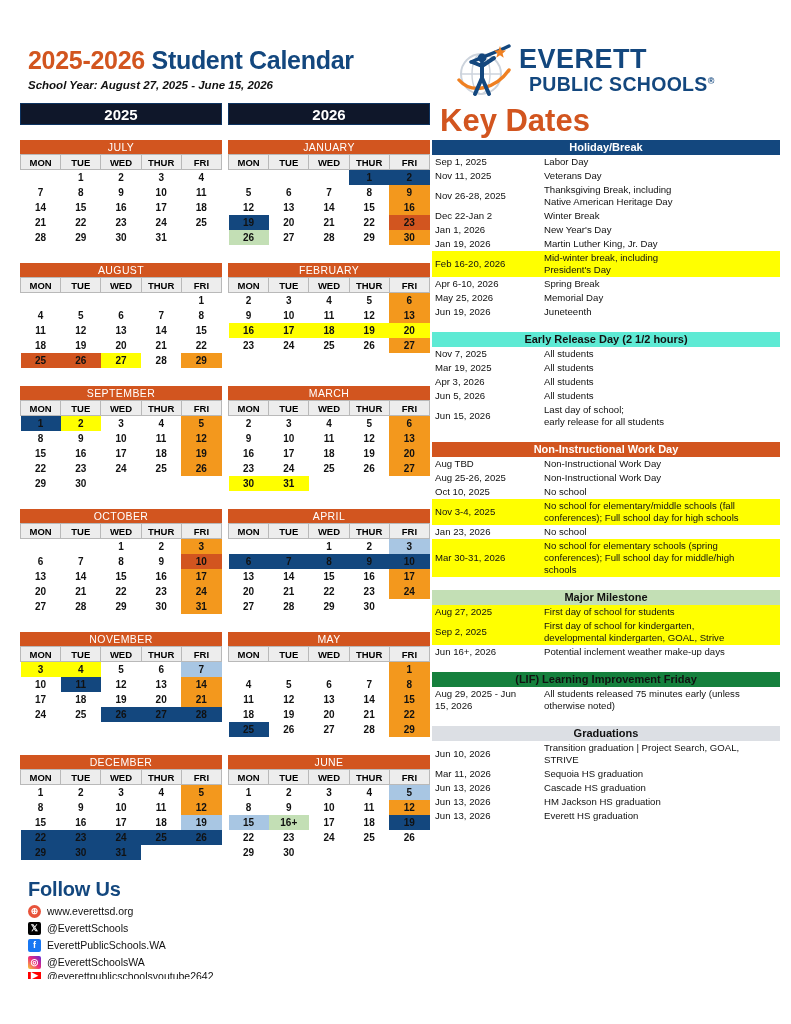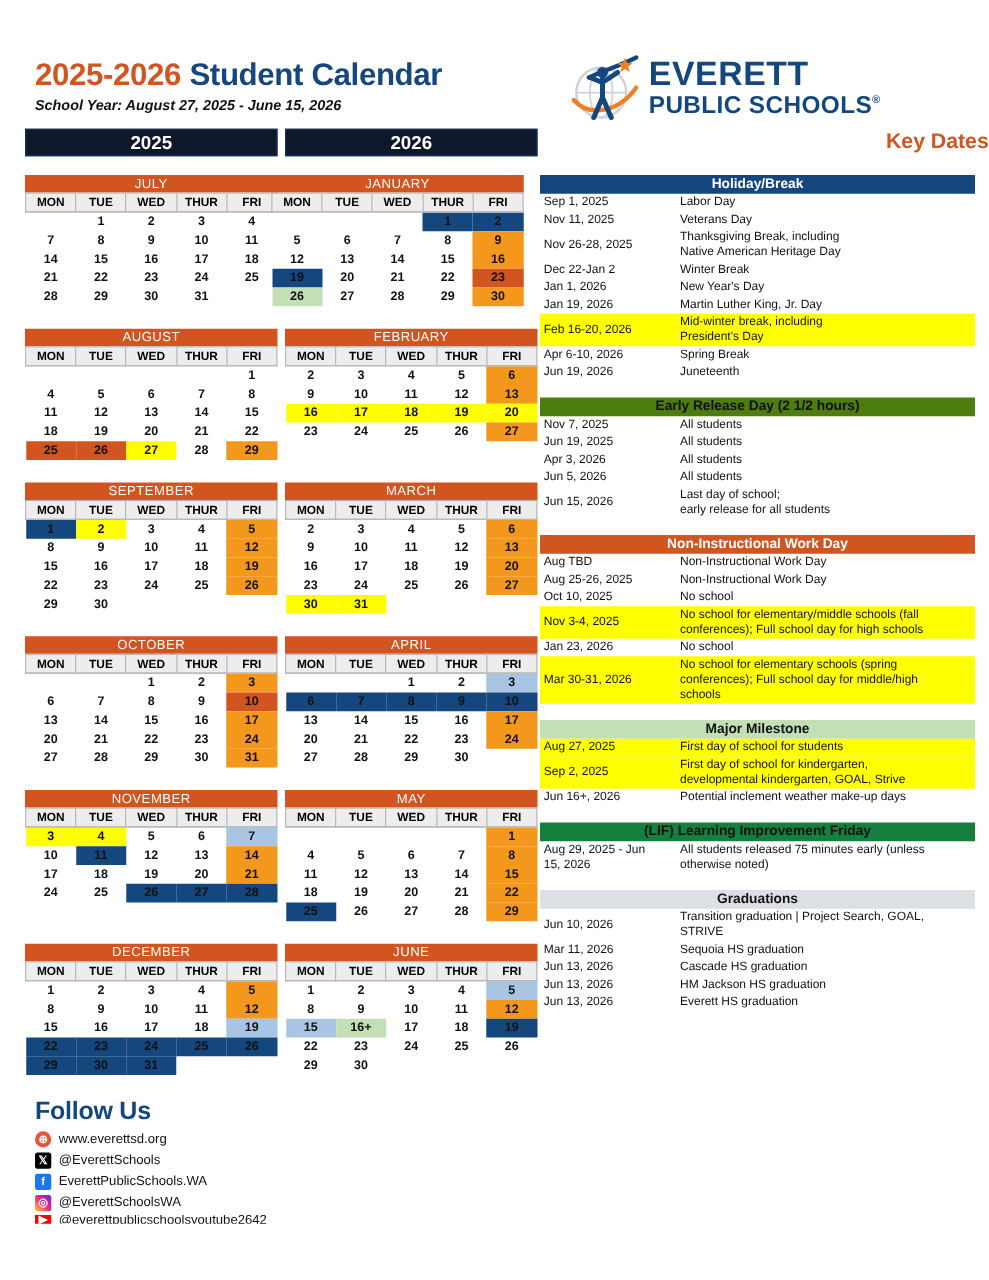--- a/index.html
+++ b/index.html
@@ -15,24 +15,24 @@
   .title{font-size:25px;font-weight:bold;letter-spacing:-.3px;line-height:1;}
   .title .y{color:#d2551f;}
   .title .s{color:#13477e;margin-top:45px;}
   .subtitle{font-size:11.5px;font-style:italic;font-weight:bold;color:#111;margin-top:6px;}
 
   
   .logo-wrap{position:absolute;left:455px;top:44px;width:300px;height:56px;}
   .logo-mark{position:absolute;left:0;top:0;width:62px;height:56px;}
   .logo-text{position:absolute;left:64px;top:2px;}
   .logo-l1{font-size:27px;font-weight:bold;color:#13477e;letter-spacing:.5px;line-height:1;}
-  .logo-l2{font-size:19.5px;font-weight:bold;color:#13477e;letter-spacing:.3px;line-height:1;margin-top:2px;}
+  .logo-l2{font-size:19.5px;font-weight:bold;color:#13477e;letter-spacing:.3px;line-height:1;margin-top:2px;margin-left:10px;}
   .logo-l2 sup{font-size:9px;vertical-align:super;}
-  .keydates{position:absolute;left:440px;top:103px;width:351px;text-align:right;
-            font-size:17px;font-weight:bold;color:#d2551f;}
+  .keydates{position:absolute;left:440px;top:103px;width:351px;text-align:left;
+            font-size:31px;font-weight:bold;color:#d2551f;}
 
   
   .yearbar{position:absolute;height:22px;background:#0f172a;color:#fff;font-size:15px;
            font-weight:bold;text-align:center;line-height:22px;border:1px solid #0d3360;box-sizing:border-box;}
   #yb-2025{left:20px;top:103px;width:202px;}
   #yb-2026{left:228px;top:103px;width:202px;}
 
   
   .month{position:absolute;width:202px;}
   .m-name{height:14px;line-height:14px;background:#d2551f;color:#fff;font-size:10.5px;
@@ -62,21 +62,21 @@
   .ic-x{background:#000;}
   .ic-fb{background:#1877f2;}
   .ic-ig{background:linear-gradient(45deg,#f9ce34,#ee2a7b,#6228d7);}
   .ic-yt{background:#ff0000;border-radius:3px;}
   .f-row.clip{overflow:hidden;height:7px;}
 
   
   .kd{position:absolute;left:432px;top:140px;width:348px;}
   .kd-head{height:15px;line-height:15px;text-align:center;font-size:11px;font-weight:bold;color:#111;}
   .kd-head.navy{background:#13477e;color:#ffffff;}
-  .kd-head.ltblue{background:#4d7c0f;}
+  .kd-head.ltblue{background:#5eead4;}
   .kd-head.dkorng{background:#d2551f;color:#ffffff;}
   .kd-head.green{background:#c3dfb5;}
   .kd-head.orange{background:#15803d;}
   .kd-head.grey{background:#dcdfe4;}
   .kd-table{width:348px;border-collapse:collapse;table-layout:fixed;}
   .kd-table td{font-size:9.6px;color:#111;padding:1px 2px 1px 3px;vertical-align:middle;line-height:12px;}
   .kd-table td.d{width:104px;}
   .kd-table tr.hl td{background:#ffff00;}
   .kd-gap{height:13px;}
 </style>
@@ -162,21 +162,21 @@
             <tr>
               <td>28</td>
               <td>29</td>
               <td>30</td>
               <td>31</td>
               <td></td>
             </tr>
           </tbody>
         </table>
       </div>
-      <div class="month" style="left: 217px; top: 140px;">
+      <div class="month" style="left: 228px; top: 140px;">
         <div class="m-name">JANUARY</div>
         <table class="cal">
           <thead>
             <tr>
               <th>MON</th>
               <th>TUE</th>
               <th>WED</th>
               <th>THUR</th>
               <th>FRI</th>
             </tr>
@@ -788,35 +788,39 @@
           </tr>
           <tr class="hl">
             <td class="d">Feb 16-20, 2026</td>
             <td>Mid-winter break, including<br>President's Day</td>
           </tr>
           <tr>
             <td class="d">Apr 6-10, 2026</td>
             <td>Spring Break</td>
           </tr>
           <tr>
+            <td class="d">May 25, 2026</td>
+            <td>Memorial Day</td>
+          </tr>
+          <tr>
             <td class="d">Jun 19, 2026</td>
             <td>Juneteenth</td>
           </tr>
         </tbody>
       </table>
       <div class="kd-gap"></div>
       <div class="kd-head ltblue">Early Release Day (2 1/2 hours)</div>
       <table class="kd-table">
         <tbody>
           <tr>
             <td class="d">Nov 7, 2025</td>
             <td>All students</td>
           </tr>
           <tr>
-            <td class="d">Jun 19, 2025</td>
+            <td class="d">Mar 19, 2025</td>
             <td>All students</td>
           </tr>
           <tr>
             <td class="d">Apr 3, 2026</td>
             <td>All students</td>
           </tr>
           <tr>
             <td class="d">Jun 5, 2026</td>
             <td>All students</td>
           </tr>

